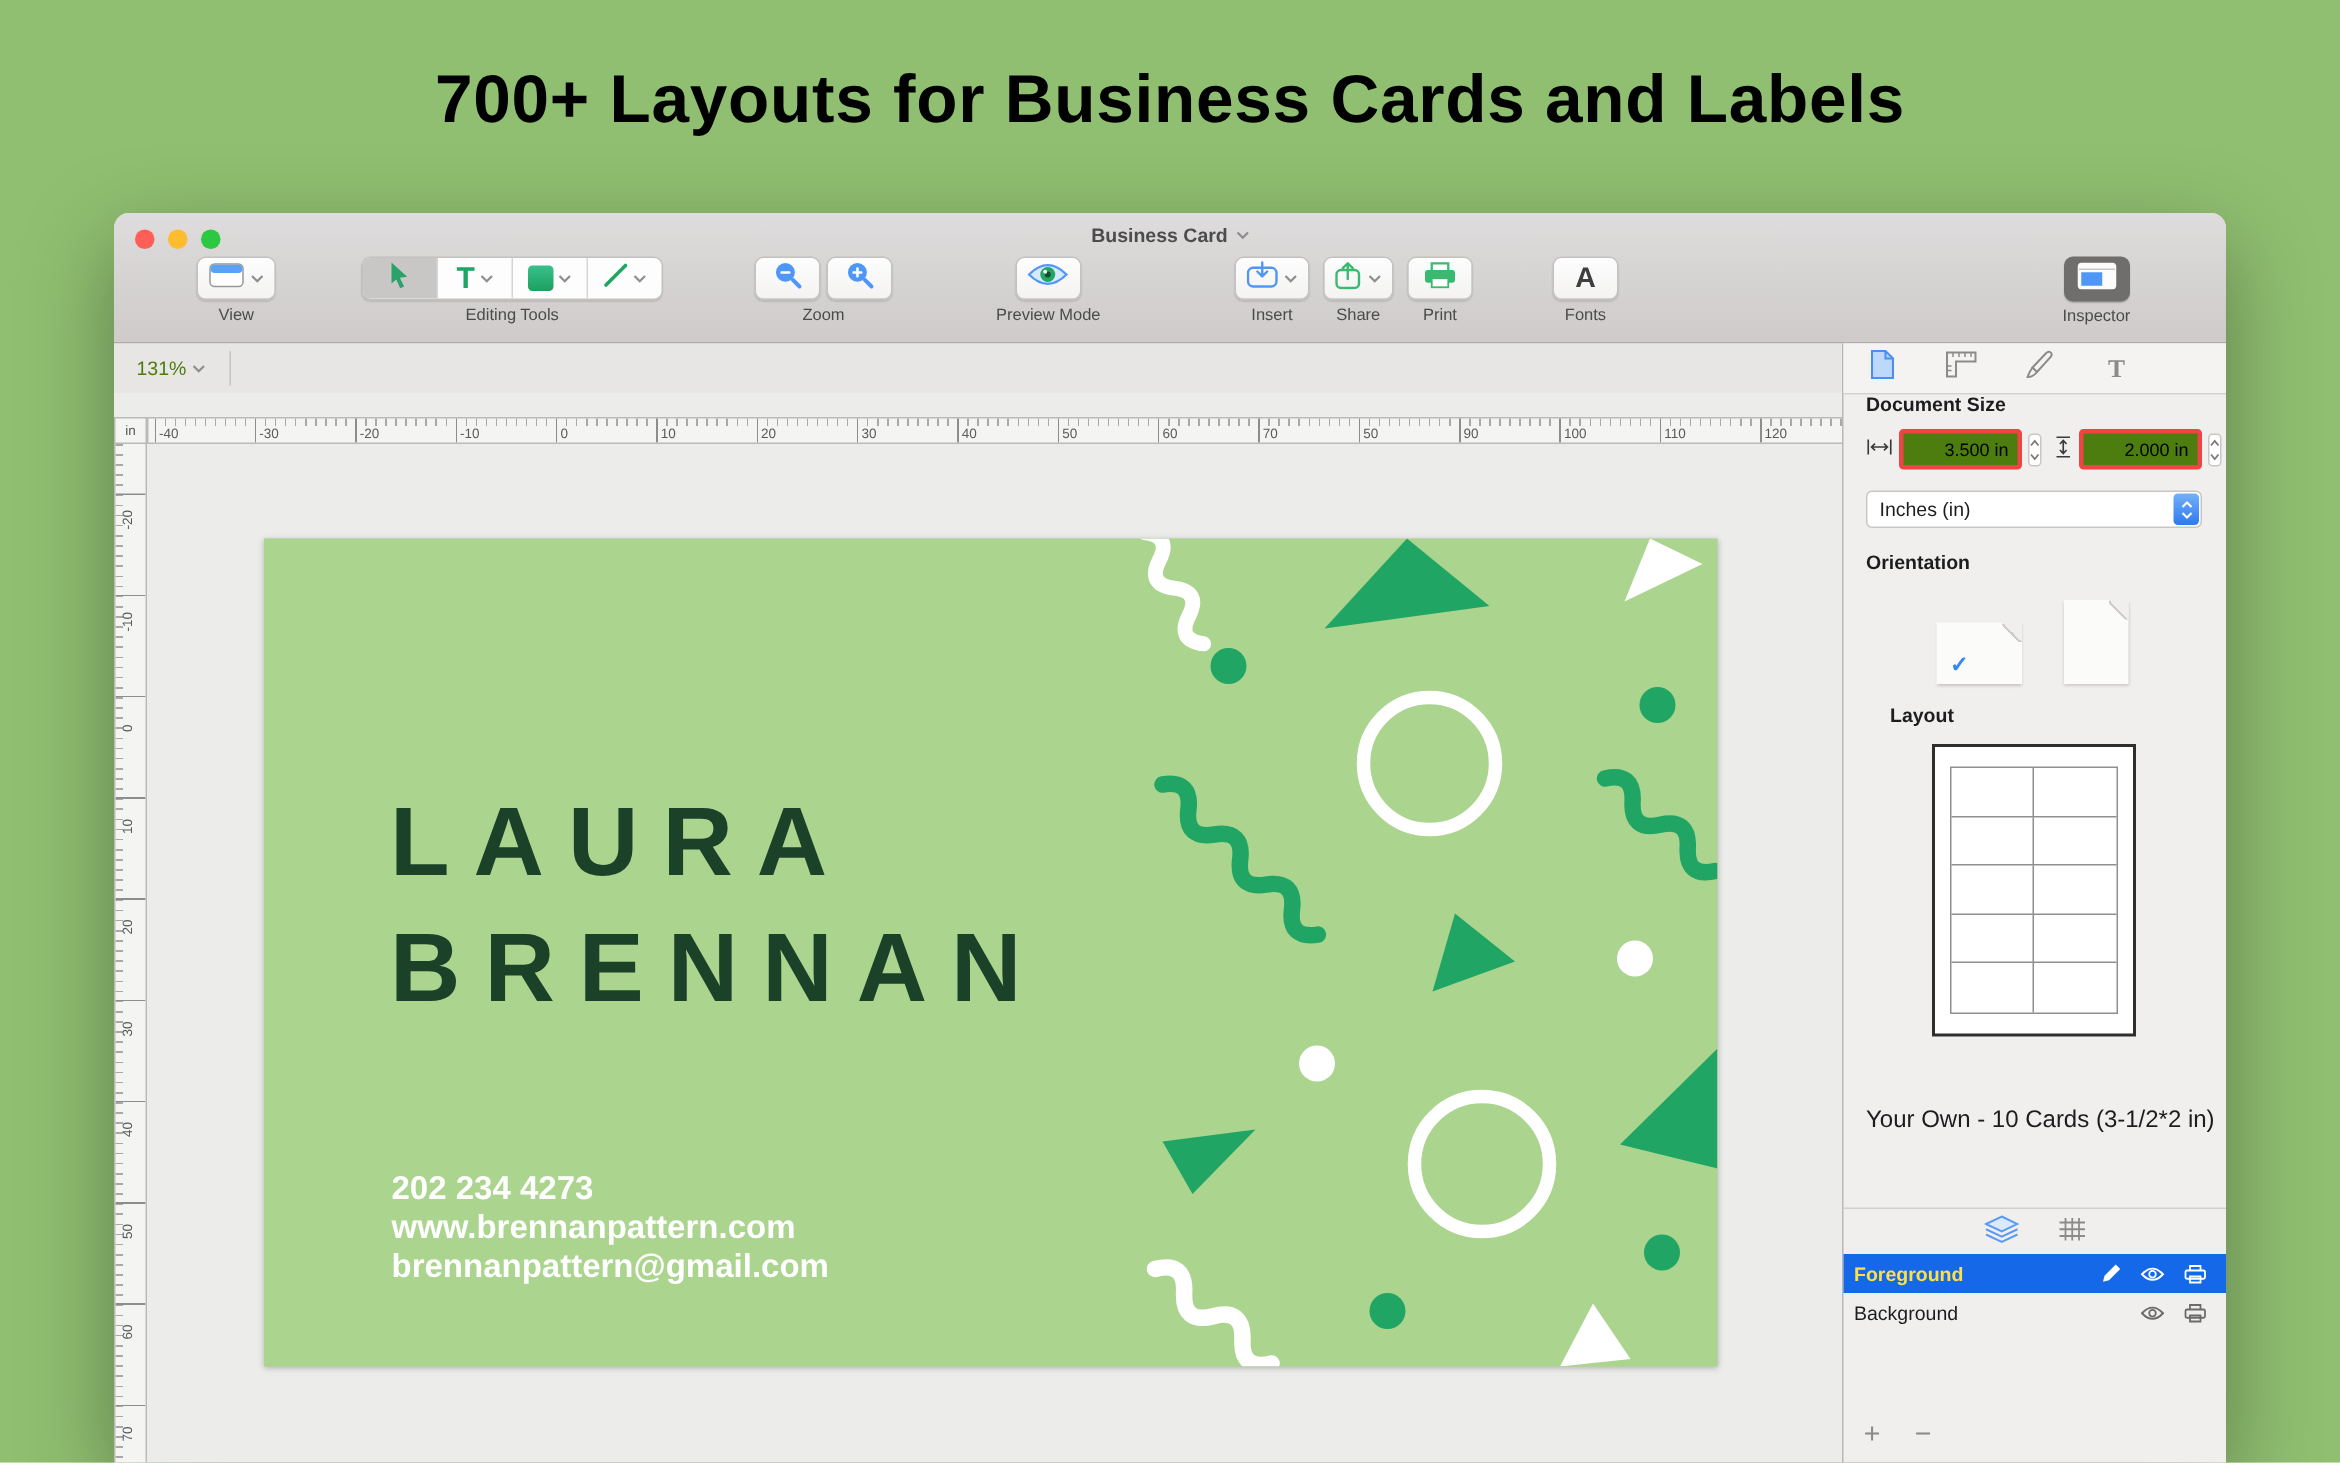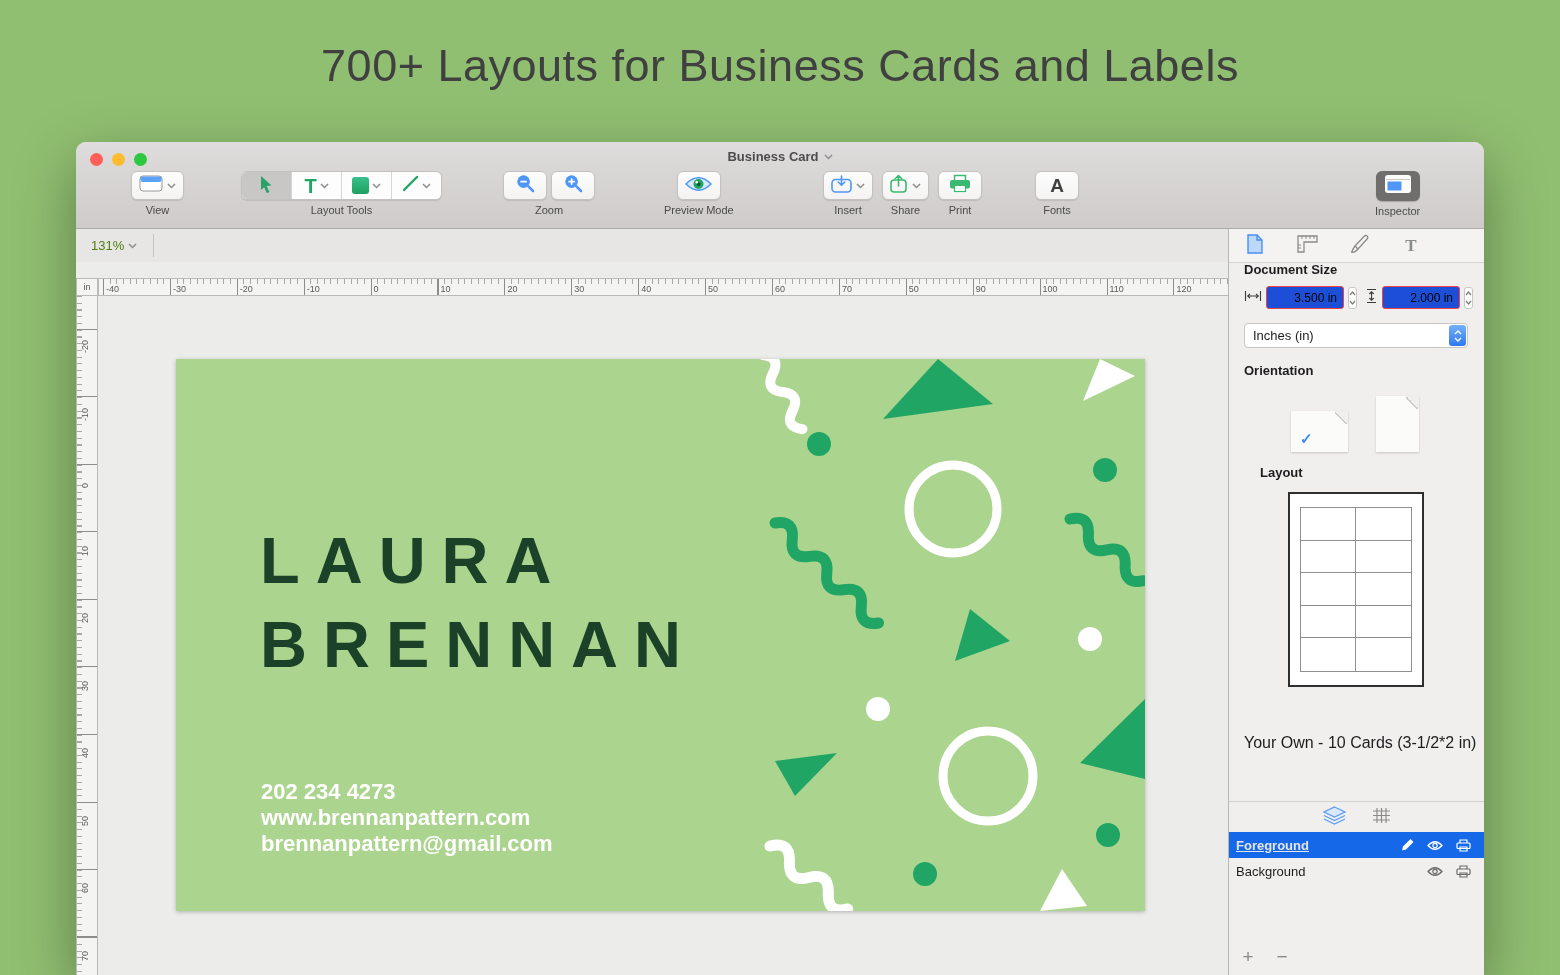--- a/index.html
+++ b/index.html
@@ -1,19 +1,19 @@
 <!DOCTYPE html>
 <html style="--backdrop: #90bf71; --card-bg: #abd48e; --card-green: #21a565; --card-dark: #1c4129; --sel-blue: #1569e8;"><head>
 <meta charset="utf-8">
 <style>
   html,body{margin:0;padding:0;width:1560px;height:975px;overflow:hidden;
     font-family:"Liberation Sans",sans-serif;-webkit-font-smoothing:antialiased;}
   .stage{position:absolute;inset:0;background:var(--backdrop,#90bf71);}
-  .headline{position:absolute;top:40px;left:0;right:0;text-align:center;color:#404040;
-    font-size:45px;font-weight:normal;letter-spacing:.5px;}
+  .headline{position:absolute;top:40px;left:0;right:0;text-align:center;color:#000000;
+    font-size:45px;font-weight:bold;letter-spacing:.5px;}
   
   .window{position:absolute;left:76px;top:142px;width:1408px;height:833px;
     border-radius:10px 10px 0 0;overflow:hidden;background:#ececeb;
     box-shadow:0 20px 60px rgba(0,0,0,.35);}
   .titlebar{position:relative;height:86px;background:linear-gradient(#dedcdc,#cecbca);
     border-bottom:1px solid #aeaca9;}
   .lights{position:absolute;left:14px;top:11px;display:flex;gap:9px;}
   .light{width:13px;height:13px;border-radius:50%;}
   .light.red{background:#ff5f57;}.light.yellow{background:#febc2e;}.light.green{background:#2bc840;}
   .wtitle{position:absolute;top:7px;left:0;right:0;display:flex;justify-content:center;
@@ -75,21 +75,21 @@
   .wstroke{stroke:#fff;fill:none;stroke-linecap:round;}
   
   .panel{position:absolute;right:0;top:0;width:256px;bottom:0;background:#f0efee;
     border-left:1px solid #bab8b6;box-sizing:border-box;}
   .ptabs{height:33px;background:#f4f3f2;border-bottom:1px solid #d4d2d0;display:flex;
     align-items:center;}
   .ptab{width:52px;display:flex;justify-content:center;align-items:center;height:100%;}
   .pbody{position:absolute;top:33px;left:0;right:0;bottom:0;font-size:13px;color:#1d1d1f;}
   .sectlabel{font-weight:bold;font-size:13px;margin:0 0 0 15px;}
   .dsrow{display:flex;align-items:center;gap:4px;margin:9px 14px 0 15px;}
-  .field{width:64px;height:21px;border:1px solid #ef4444;border-radius:3px;background:#1d4ed8;
+  .field{width:64px;height:21px;border:3px solid #ef4444;border-radius:3px;background:#4d7c0f;
     font-size:12px;text-align:right;padding:0 6px;font-family:"Liberation Sans",sans-serif;}
   .stepper{width:12px;height:22px;background:#fff;border:1px solid #c9c7c5;border-radius:3px;
     display:flex;flex-direction:column;align-items:center;justify-content:space-between;
     padding:3px 0;box-sizing:border-box;}
   .select{position:relative;margin:14px 16px 0 15px;height:23px;border:1px solid #c9c7c5;
     border-radius:4px;background:#fff;display:flex;align-items:center;padding-left:8px;
     font-size:13px;}
   .selcap{position:absolute;top:1px;right:1px;bottom:1px;width:17px;border-radius:3px;
     background:linear-gradient(#74b1f9,#2e79ef);display:flex;flex-direction:column;
     align-items:center;justify-content:center;gap:2px;}
@@ -105,21 +105,21 @@
   .lgrid{width:100%;height:100%;display:grid;grid-template-columns:1fr 1fr;
     grid-template-rows:repeat(5,1fr);border:1px solid #8f8f8f;box-sizing:border-box;}
   .lcell{border-right:1px solid #8f8f8f;border-bottom:1px solid #8f8f8f;}
   .lcell:nth-child(2n){border-right:none;}
   .lcell:nth-child(n+9){border-bottom:none;}
   .caption{margin:47px 0 0 15px;font-size:16px;}
   .lsep{margin-top:49px;border-top:1px solid #d2d0ce;}
   .ltabs{display:flex;justify-content:center;gap:26px;align-items:center;height:30px;}
   .lrow{height:26px;display:flex;align-items:center;padding:0 7px;font-size:13px;}
   .lrow .nm{flex:1;}
-  .lrow.sel{background:var(--sel-blue,#1569e8);color:#e5e5e5;font-weight:bold;text-decoration:underline;}
+  .lrow.sel{background:var(--sel-blue,#1569e8);color:#fde047;font-weight:bold;}
   .lrow .ic{width:28px;display:flex;justify-content:center;}
   .plusminus{position:absolute;left:10px;top:684px;display:flex;gap:16px;font-size:19px;
     color:#8a8a8a;}
   .plusminus span{width:18px;text-align:center;}
 </style>
 </head>
 <body>
 
 <div class="stage">
   <div class="headline">700+ Layouts for Business Cards and Labels</div>
@@ -189,21 +189,21 @@
                   <path d="M2,15 L15,2" stroke="#21a565" stroke-width="2.4" stroke-linecap="round"></path>
                 </svg>
             </span>
             <span class="chev">
               <svg width="9" height="6">
                   <path d="M1,1 L4.5,4.5 8,1" stroke="#8e8e8e" stroke-width="1.5" fill="none"></path>
                 </svg>
             </span>
           </div>
         </div>
-        <div class="tlabel">Layout Tools</div>
+        <div class="tlabel">Editing Tools</div>
       </div>
 
       <div class="tgroup" style="left:427px;">
         <div style="display:flex;gap:4px;">
           <div class="tbtn">
             <span>
               <svg width="19" height="19">
                   <circle cx="7.6" cy="7.6" r="6.3" fill="#4f97f7"></circle>
                   <rect x="4.2" y="6.8" width="6.8" height="1.7" rx=".8" fill="#fff"></rect>
                   <path d="M12.4,12.4 L17,17" stroke="#4f97f7" stroke-width="2.6" stroke-linecap="round"></path>

